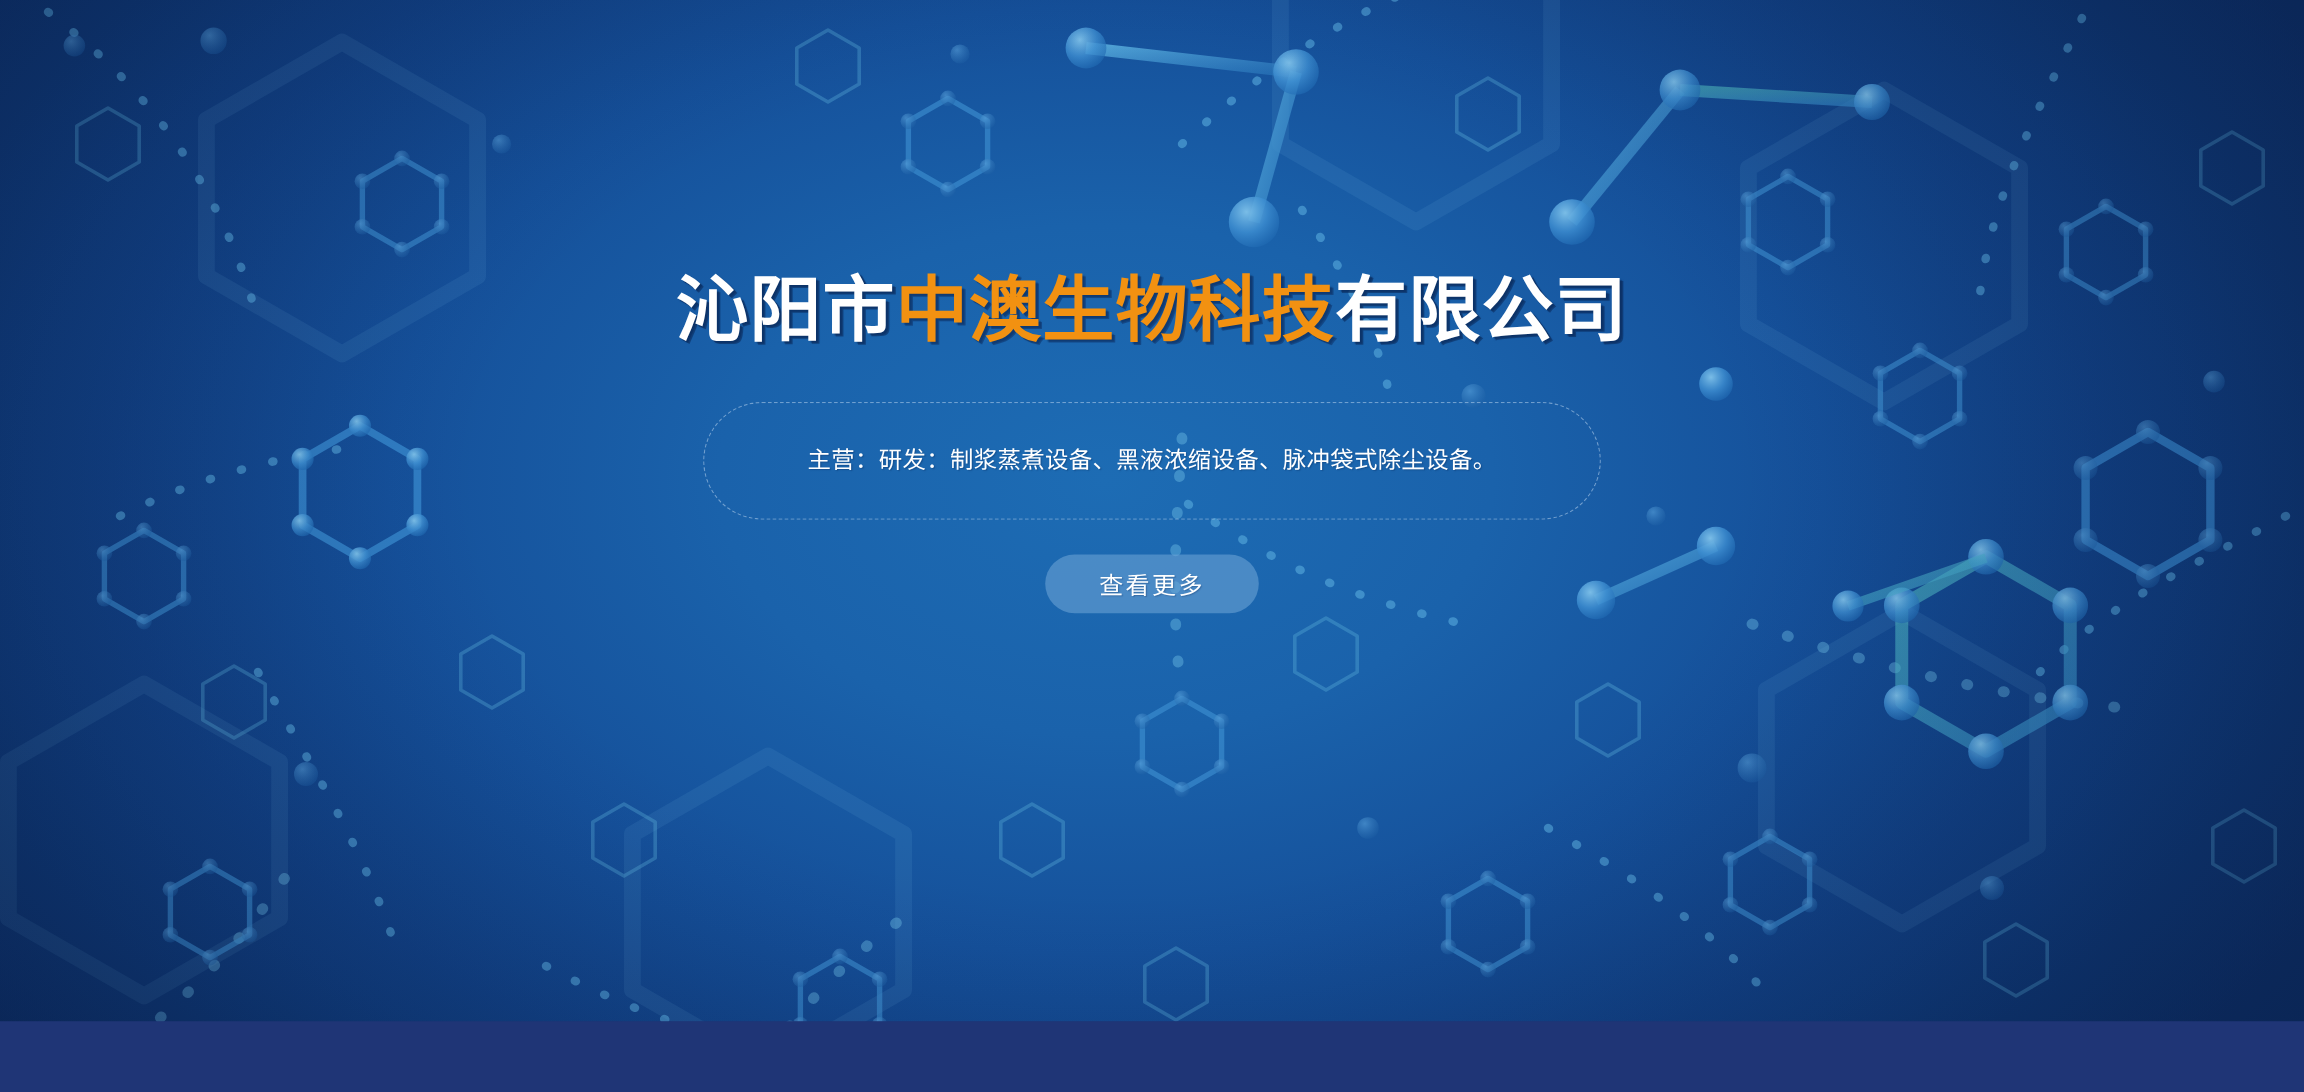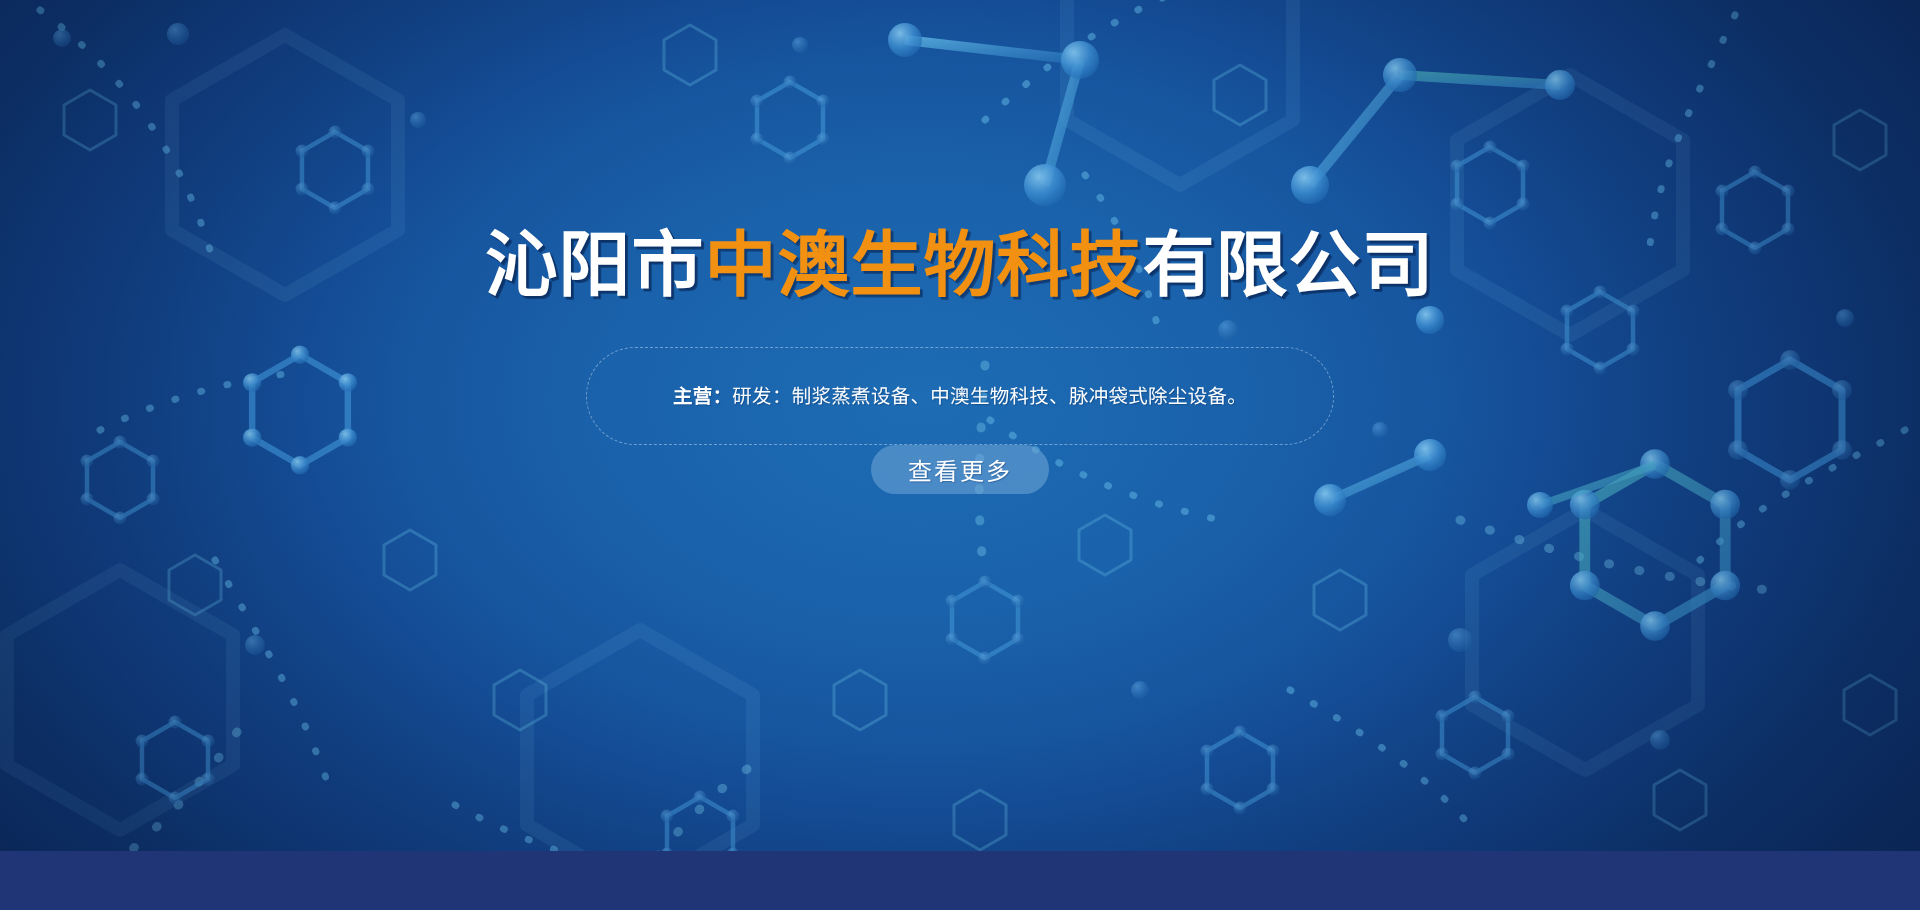--- a/index.html
+++ b/index.html
@@ -60,21 +60,21 @@
     flex-direction: column;
     align-items: center;
     justify-content: flex-start;
     z-index: 5;
   }
 
   #company-title {
     margin: 0;
     padding: 0;
     margin-top: 229px;
-    font-size: 72px;
+    font-size: 60px;
     line-height: 1.0;
     font-weight: bold;
     letter-spacing: 1px;
     white-space: nowrap;
     color: #ffffff;
     text-shadow:
       3px 3px 0 rgba(10, 40, 90, 0.55),
       2px 2px 1px rgba(8, 34, 78, 0.5);
   }
   #company-title .accent {
@@ -99,31 +99,32 @@
   }
   .tagline-line {
     color: #ffffff;
     font-size: 19.5px;
     line-height: 1.25;
     white-space: nowrap;
     letter-spacing: 0.3px;
     text-shadow: 1px 1px 1px rgba(10, 40, 90, 0.35);
   }
   .tagline-line .lead {
-    font-weight: bold;
+    font-weight: normal;
   }
 
   #view-more-button {
+    margin-top: 29px;
     width: 178px;
     height: 49px;
     border: none;
     border-radius: 26px;
     background: rgba(108, 163, 214, 0.58);
     color: #ffffff;
-    font-size: 24px;
+    font-size: 20px;
     letter-spacing: 2px;
     font-family: Liberation Sans, sans-serif;
     cursor: pointer;
     display: flex;
     align-items: center;
     justify-content: center;
     text-shadow: 1px 1px 1px rgba(10, 40, 90, 0.3);
   }
 
   
@@ -323,21 +324,21 @@
   <div id="vignette"></div>
 
   <div id="hero-content">
 
     <h1 id="company-title">
       <span>沁阳市</span><span class="accent">中澳生物科技</span><span>有限公司</span>
     </h1>
 
     <div id="tagline-box">
       <div class="tagline-line">
-        <span class="lead">主营：</span><span>研发：制浆蒸煮设备、中澳生物科技、脉冲袋式除尘设备。</span>
+        <span class="lead">主营：</span><span>研发：制浆蒸煮设备、黑液浓缩设备、脉冲袋式除尘设备。</span>
       </div>
     </div>
 
     <button id="view-more-button">查看更多</button>
 
   </div>
 
   <div id="bottom-band"></div>
 </div>
 

